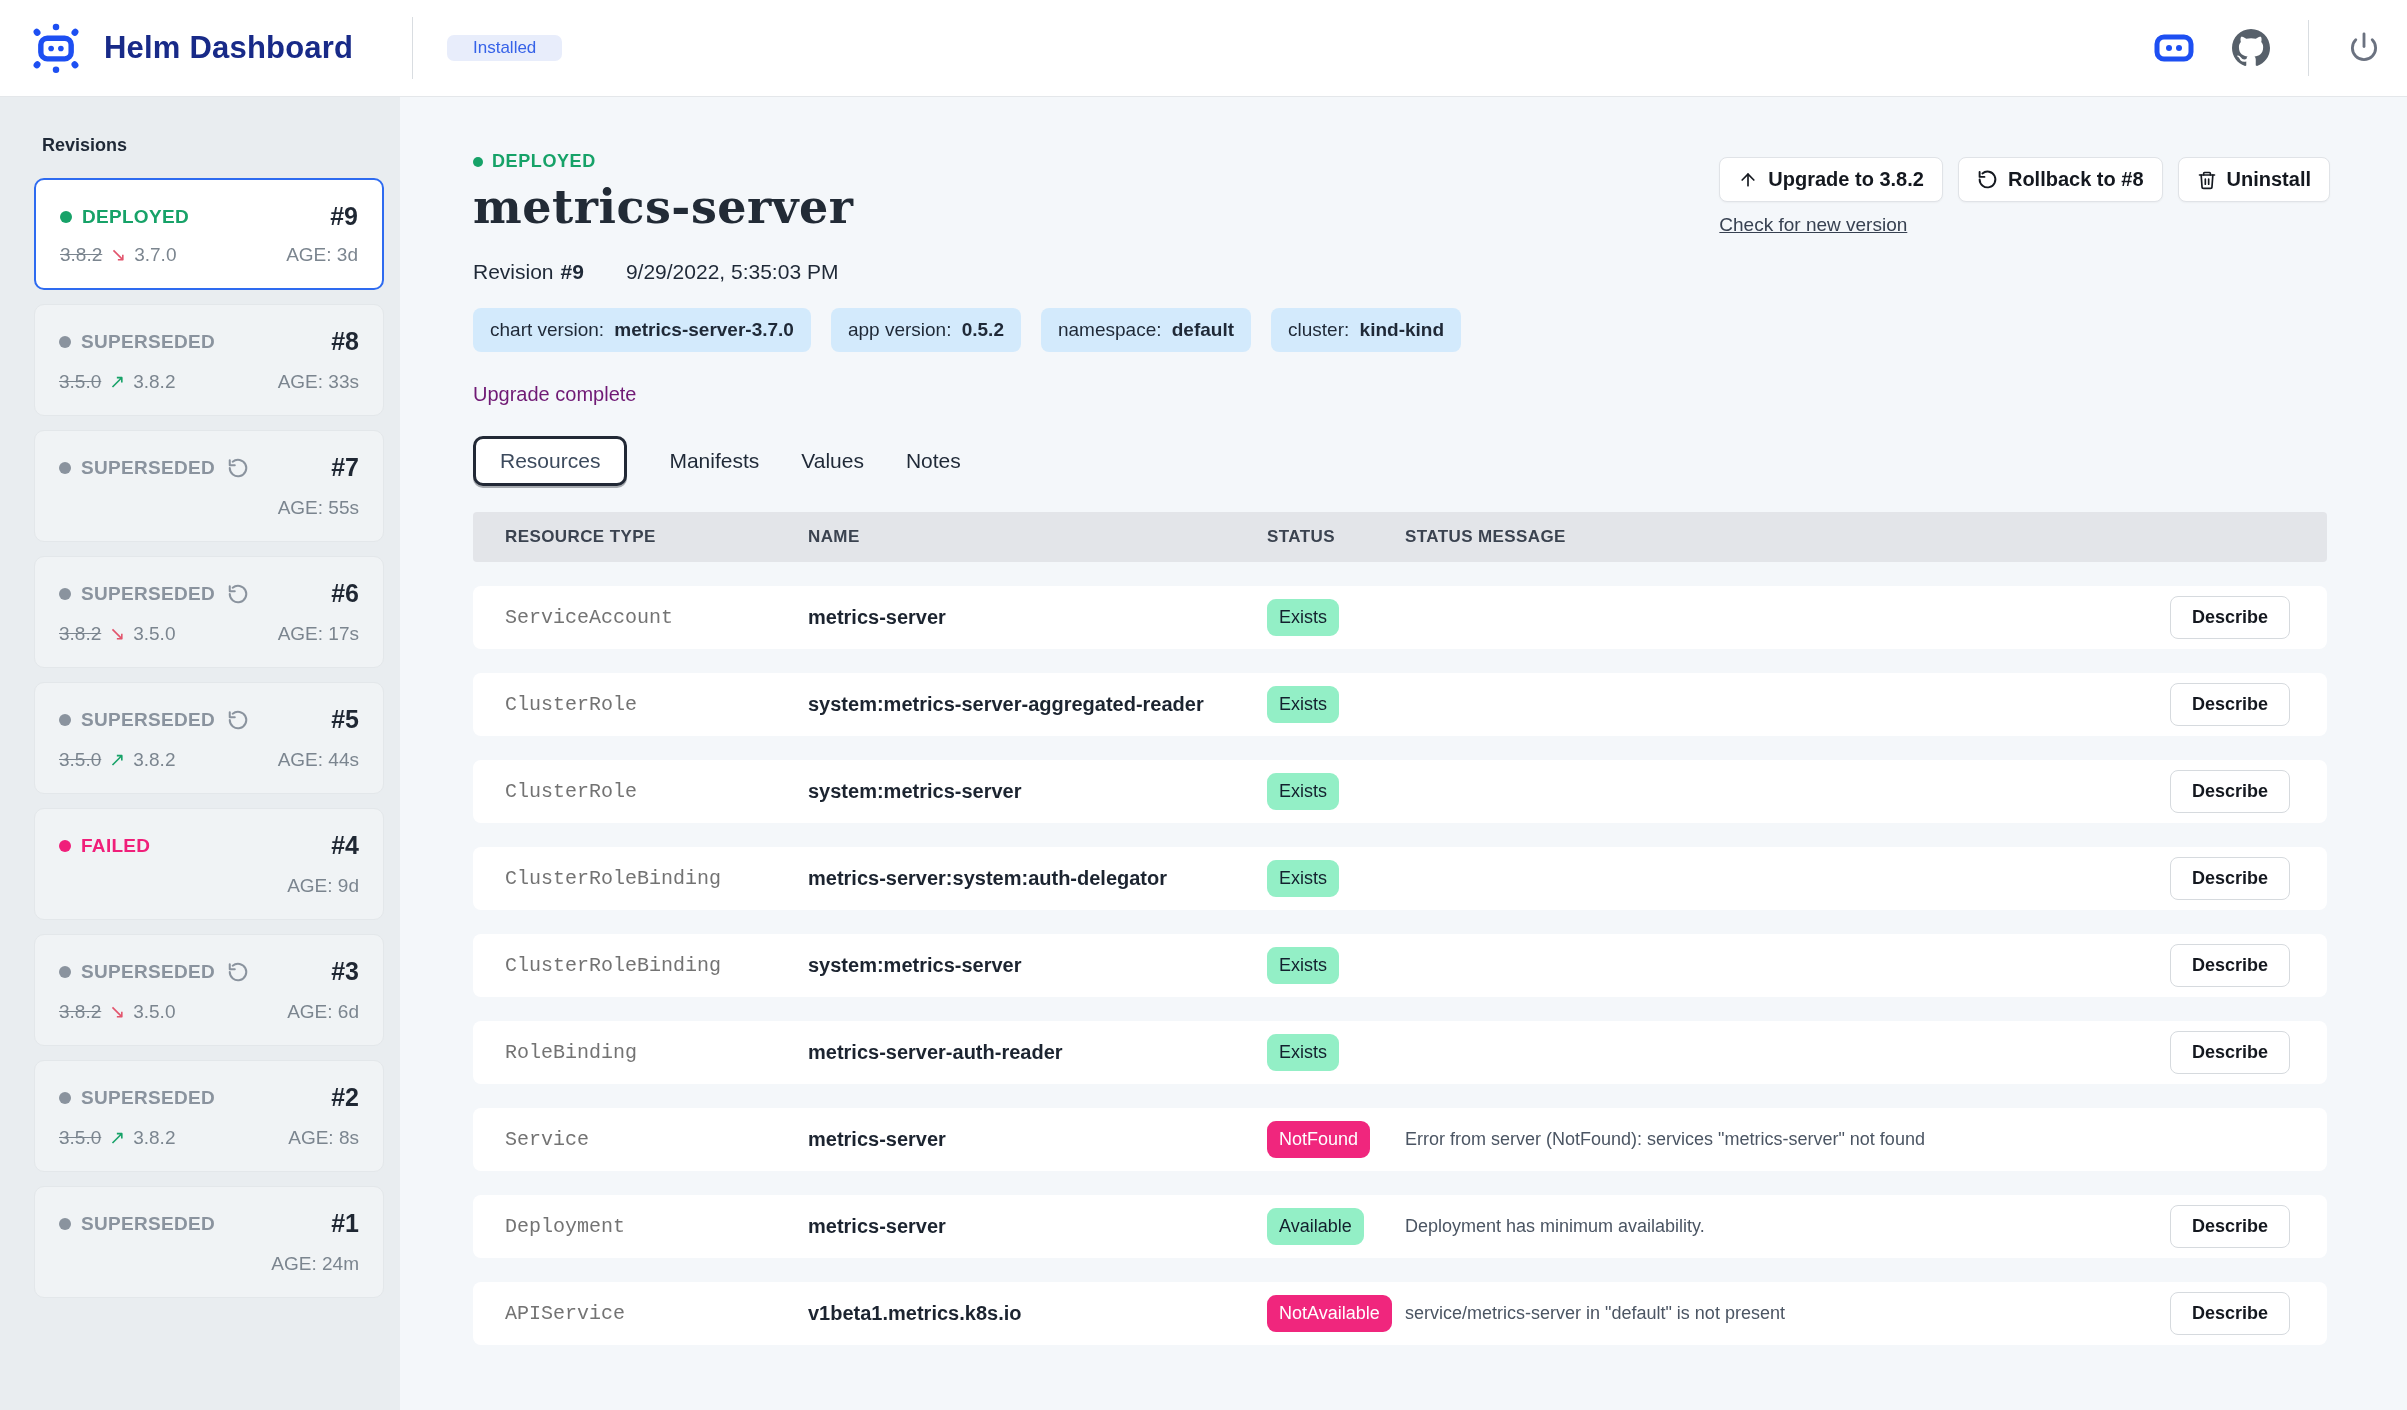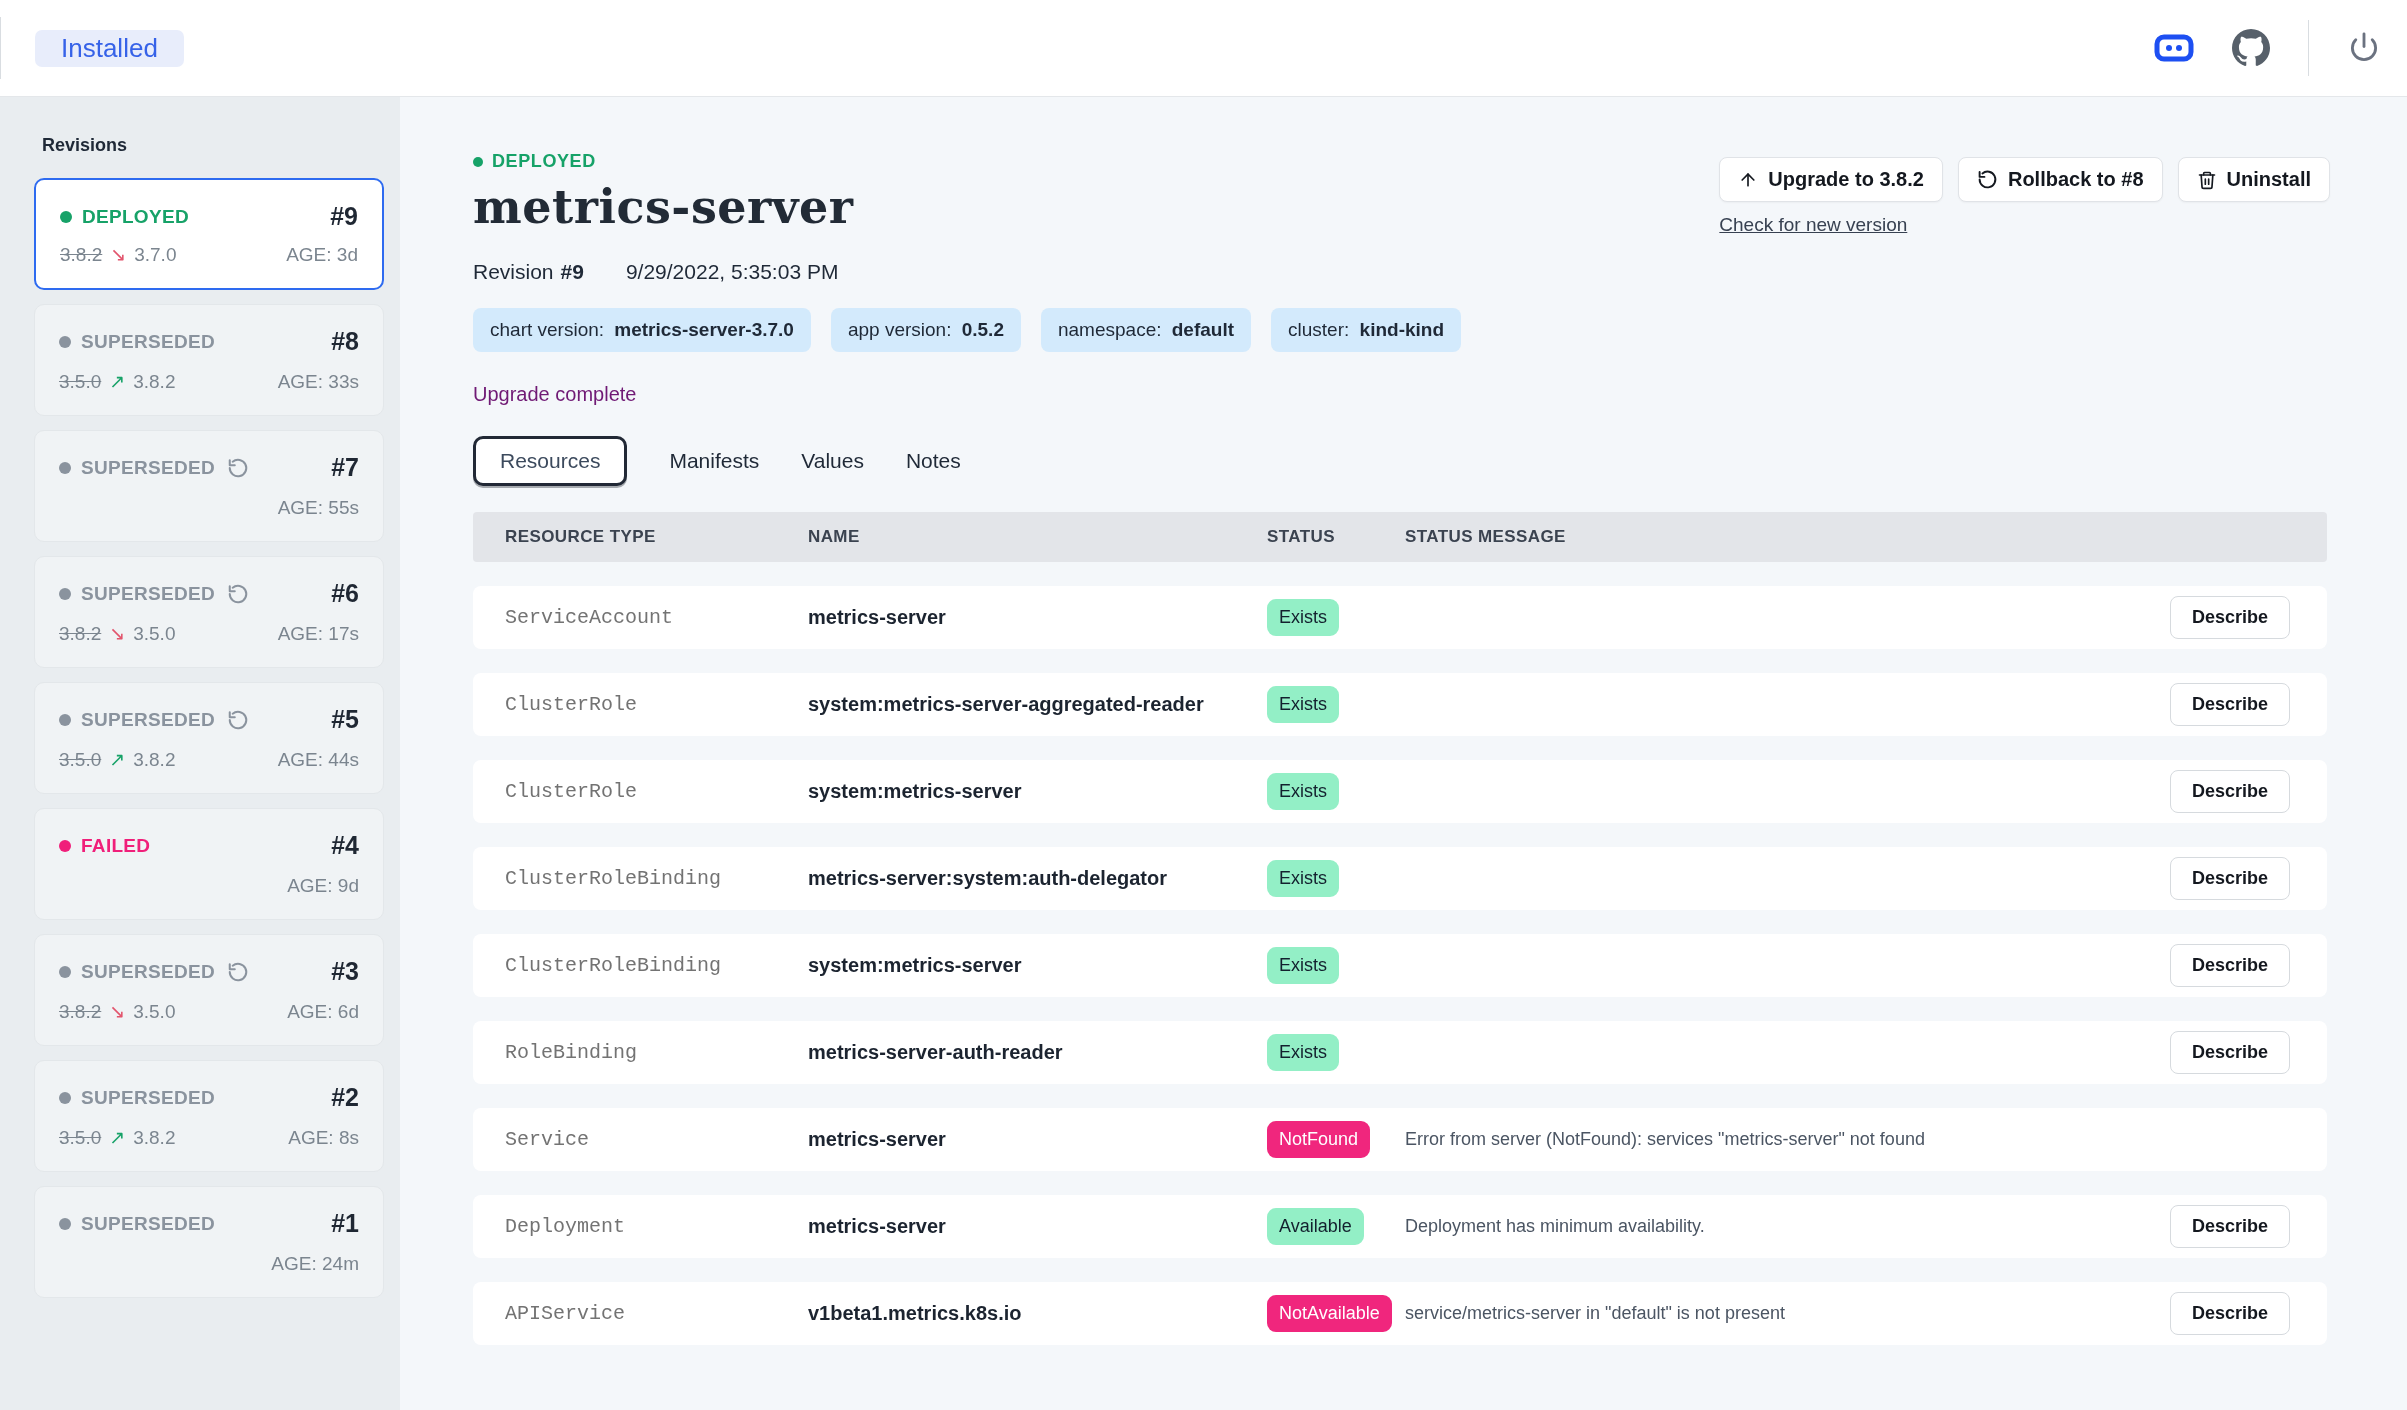--- a/index.html
+++ b/index.html
@@ -15,21 +15,21 @@
   .header {
     position: absolute; top: 0; left: 0; right: 0; height: 97px;
     background: #ffffff; border-bottom: 1px solid #e4e7ea;
     display: flex; align-items: center; z-index: 5;
   }
   .brand { display: flex; align-items: center; gap: 22px; padding-left: 30px; width: 412px; }
   .brand-title { font-size: 31px; font-weight: bold; color: #182a88; letter-spacing: 0.2px; }
   .header-vdiv { width: 1px; height: 62px; background: #d9dde1; }
   .nav-tab {
     margin-left: 34px; background: #e8edfb; color: #3662e8;
-    font-size: 26px; padding: 3px 26px; border-radius: 7px; cursor: pointer;
+    font-size: 17px; padding: 3px 26px; border-radius: 7px; cursor: pointer;
   }
   .header-right { margin-left: auto; display: flex; align-items: center; gap: 38px; padding-right: 26px; }
   .hicon { display: flex; align-items: center; justify-content: center; cursor: pointer; }
   .header-vdiv2 { width: 1px; height: 56px; background: #d9dde1; }
 
   
   .sidebar {
     position: absolute; top: 97px; left: 0; bottom: 0; width: 400px;
     background: #e9edf0; padding: 38px 16px 20px 34px; overflow: hidden;
   }
@@ -97,20 +97,36 @@
   .cell-msg { font-size: 18px; color: #4b5563; }
   .describe-btn {
     background: #fff; border: 1px solid #d6dade; border-radius: 8px; padding: 10px 21px;
     font-size: 18px; font-weight: bold; color: #14181f; cursor: pointer; width: max-content; font-family: inherit;
   }
 </style>
 </head>
 <body>
 
 <div class="header">
+  <div class="brand">
+    <span class="hicon">
+      <svg width="52" height="52" viewBox="0 0 48 48" fill="none">
+        <rect x="10" y="15" width="28" height="19" rx="6" stroke="#1d4ff2" stroke-width="5"></rect>
+        <circle cx="19.5" cy="24.5" r="2.6" fill="#1d4ff2"></circle>
+        <circle cx="28.5" cy="24.5" r="2.6" fill="#1d4ff2"></circle>
+        <circle cx="24" cy="4.5" r="3" fill="#1d4ff2"></circle>
+        <circle cx="24" cy="44" r="3" fill="#1d4ff2"></circle>
+        <ellipse cx="6.5" cy="9.5" rx="3" ry="3.4" fill="#1d4ff2" transform="rotate(-40 6.5 9.5)"></ellipse>
+        <ellipse cx="41.5" cy="9.5" rx="3" ry="3.4" fill="#1d4ff2" transform="rotate(40 41.5 9.5)"></ellipse>
+        <ellipse cx="6.5" cy="39.5" rx="3" ry="3.4" fill="#1d4ff2" transform="rotate(40 6.5 39.5)"></ellipse>
+        <ellipse cx="41.5" cy="39.5" rx="3" ry="3.4" fill="#1d4ff2" transform="rotate(-40 41.5 39.5)"></ellipse>
+      </svg>
+    </span>
+    <span class="brand-title">Helm Dashboard</span>
+  </div>
   <div class="header-vdiv"></div>
   <div class="nav-tab">Installed</div>
   <div class="header-right">
     <span class="hicon">
       <svg width="40" height="30" viewBox="0 0 40 30" fill="none">
         <rect x="3" y="4" width="34" height="22" rx="7" stroke="#1d4ff2" stroke-width="5"></rect>
         <circle cx="15" cy="15" r="3" fill="#1d4ff2"></circle>
         <circle cx="25" cy="15" r="3" fill="#1d4ff2"></circle>
       </svg>
     </span>

